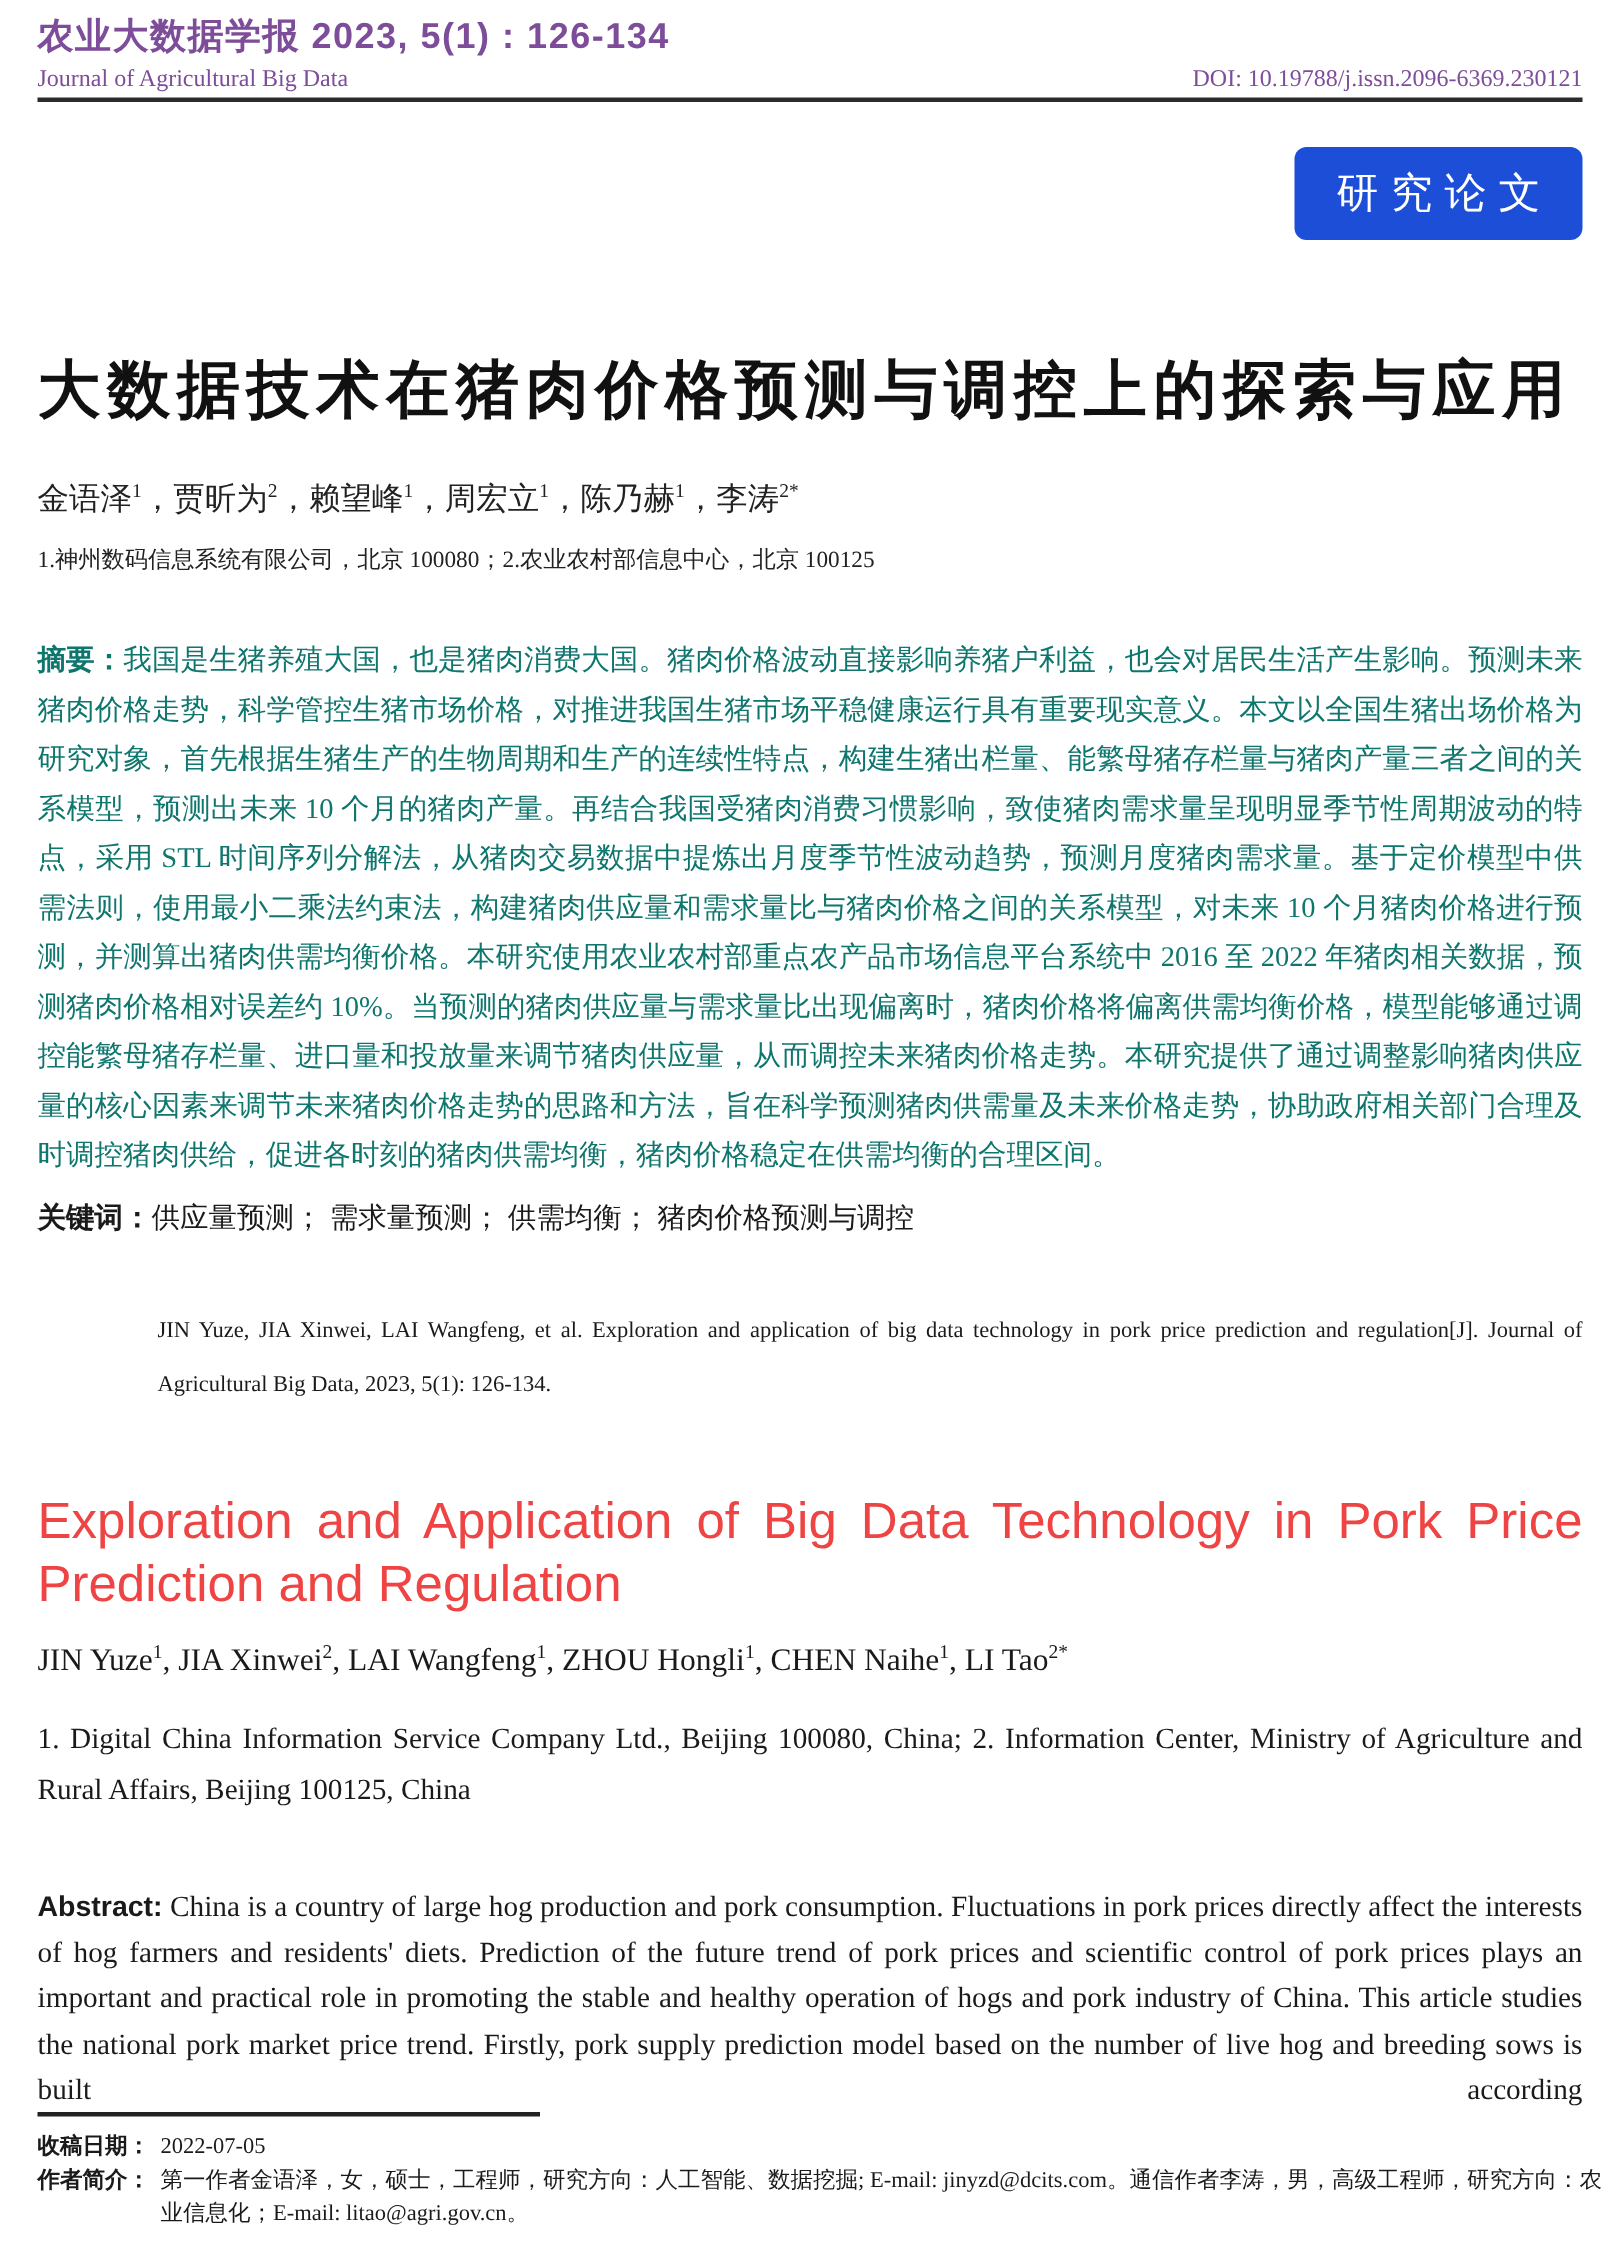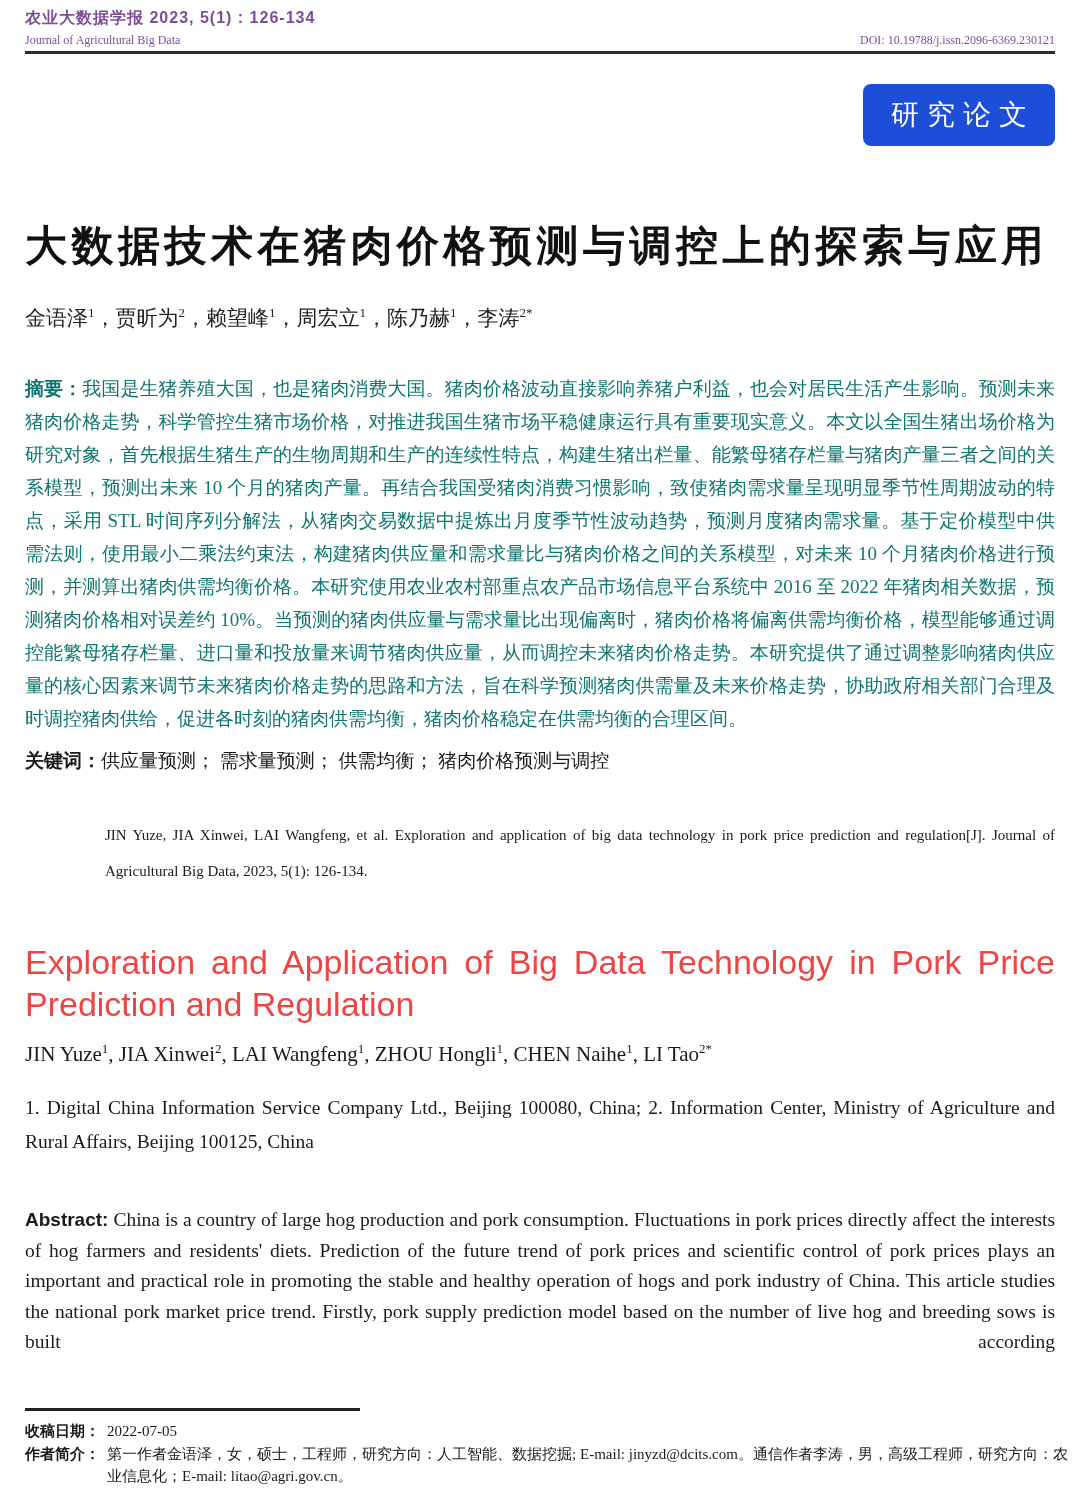--- a/index.html
+++ b/index.html
@@ -6,24 +6,24 @@
   .page {
     position:relative; width:1080px; height:1503px; margin:0 auto;
     background:#ffffff; overflow:hidden; box-sizing:border-box;
     padding:0 25px; color:#1a1a1a;
     font-family:"Liberation Serif","DejaVu Serif",serif;
   }
   
   .header { padding-top:8px; border-bottom:3px solid #2b2b2b; padding-bottom:3px; }
   .journal-cn {
     font-family:"Liberation Sans","DejaVu Sans",sans-serif;
-    font-weight:700; font-size:16px; color:#7e4d9a; letter-spacing:1px;
+    font-weight:700; font-size:24px; color:#7e4d9a; letter-spacing:1px;
   }
   .header-row2 { display:flex; justify-content:space-between; align-items:flex-end; margin-top:4px; }
-  .journal-en, .doi { font-size:12px; color:#7e4d9a; }
+  .journal-en, .doi { font-size:16px; color:#7e4d9a; }
   
   .badge-row { display:flex; justify-content:flex-end; margin-top:30px; }
   .badge {
     background:#1d4ed8; color:#ffffff; border-radius:8px;
     font-family:"Liberation Sans","DejaVu Sans",sans-serif;
     font-size:28px; letter-spacing:8px; padding:12px 20px 12px 28px;
   }
   
   .title-cn {
     margin-top:72px;
@@ -86,20 +86,21 @@
   <div class="badge-row">
     <div class="badge">研究论文</div>
   </div>
 
   <div class="title-cn">大数据技术在猪肉价格预测与调控上的探索与应用</div>
 
   <div class="authors-cn">
     <span><span>金语泽</span><sup>1</sup><span>，</span></span><span><span>贾昕为</span><sup>2</sup><span>，</span></span><span><span>赖望峰</span><sup>1</sup><span>，</span></span><span><span>周宏立</span><sup>1</sup><span>，</span></span><span><span>陈乃赫</span><sup>1</sup><span>，</span></span><span><span>李涛</span><sup>2*</sup></span>
   </div>
 
+  <div class="affil-cn">1.神州数码信息系统有限公司，北京 100080；2.农业农村部信息中心，北京 100125</div>
 
   <div class="abstract-cn">
     <span class="label-hei">摘要：</span><span>我国是生猪养殖大国，也是猪肉消费大国。猪肉价格波动直接影响养猪户利益，也会对居民生活产生影响。预测未来猪肉价格走势，科学管控生猪市场价格，对推进我国生猪市场平稳健康运行具有重要现实意义。本文以全国生猪出场价格为研究对象，首先根据生猪生产的生物周期和生产的连续性特点，构建生猪出栏量、能繁母猪存栏量与猪肉产量三者之间的关系模型，预测出未来 10 个月的猪肉产量。再结合我国受猪肉消费习惯影响，致使猪肉需求量呈现明显季节性周期波动的特点，采用 STL 时间序列分解法，从猪肉交易数据中提炼出月度季节性波动趋势，预测月度猪肉需求量。基于定价模型中供需法则，使用最小二乘法约束法，构建猪肉供应量和需求量比与猪肉价格之间的关系模型，对未来 10 个月猪肉价格进行预测，并测算出猪肉供需均衡价格。本研究使用农业农村部重点农产品市场信息平台系统中 2016 至 2022 年猪肉相关数据，预测猪肉价格相对误差约 10%。当预测的猪肉供应量与需求量比出现偏离时，猪肉价格将偏离供需均衡价格，模型能够通过调控能繁母猪存栏量、进口量和投放量来调节猪肉供应量，从而调控未来猪肉价格走势。本研究提供了通过调整影响猪肉供应量的核心因素来调节未来猪肉价格走势的思路和方法，旨在科学预测猪肉供需量及未来价格走势，协助政府相关部门合理及时调控猪肉供给，促进各时刻的猪肉供需均衡，猪肉价格稳定在供需均衡的合理区间。</span>
   </div>
 
   <div class="keywords">
     <span class="label-hei">关键词：</span><span>供应量预测； 需求量预测； 供需均衡； 猪肉价格预测与调控</span>
   </div>
 
   <div class="citation">

